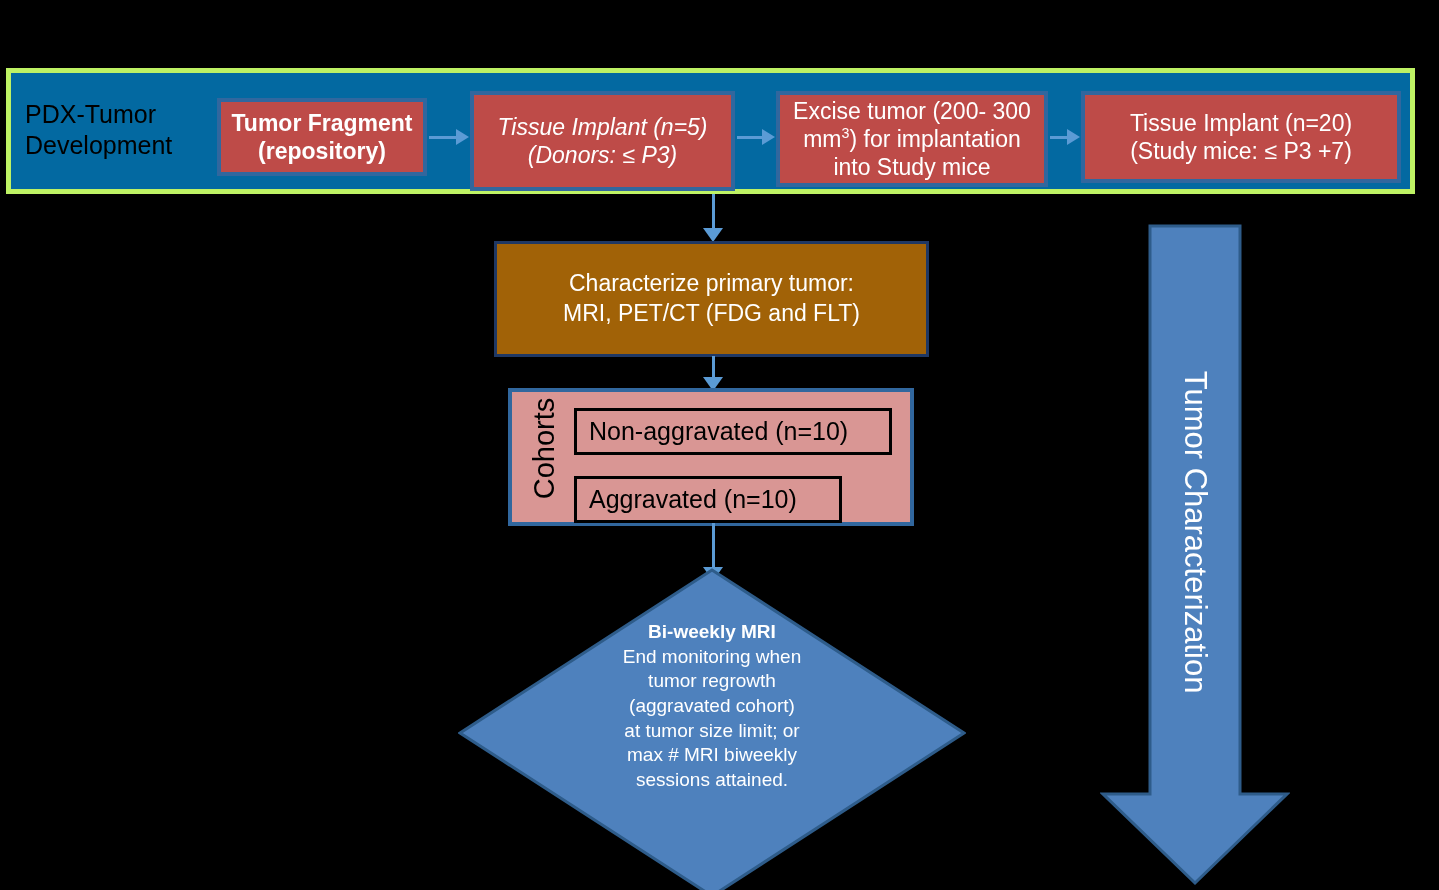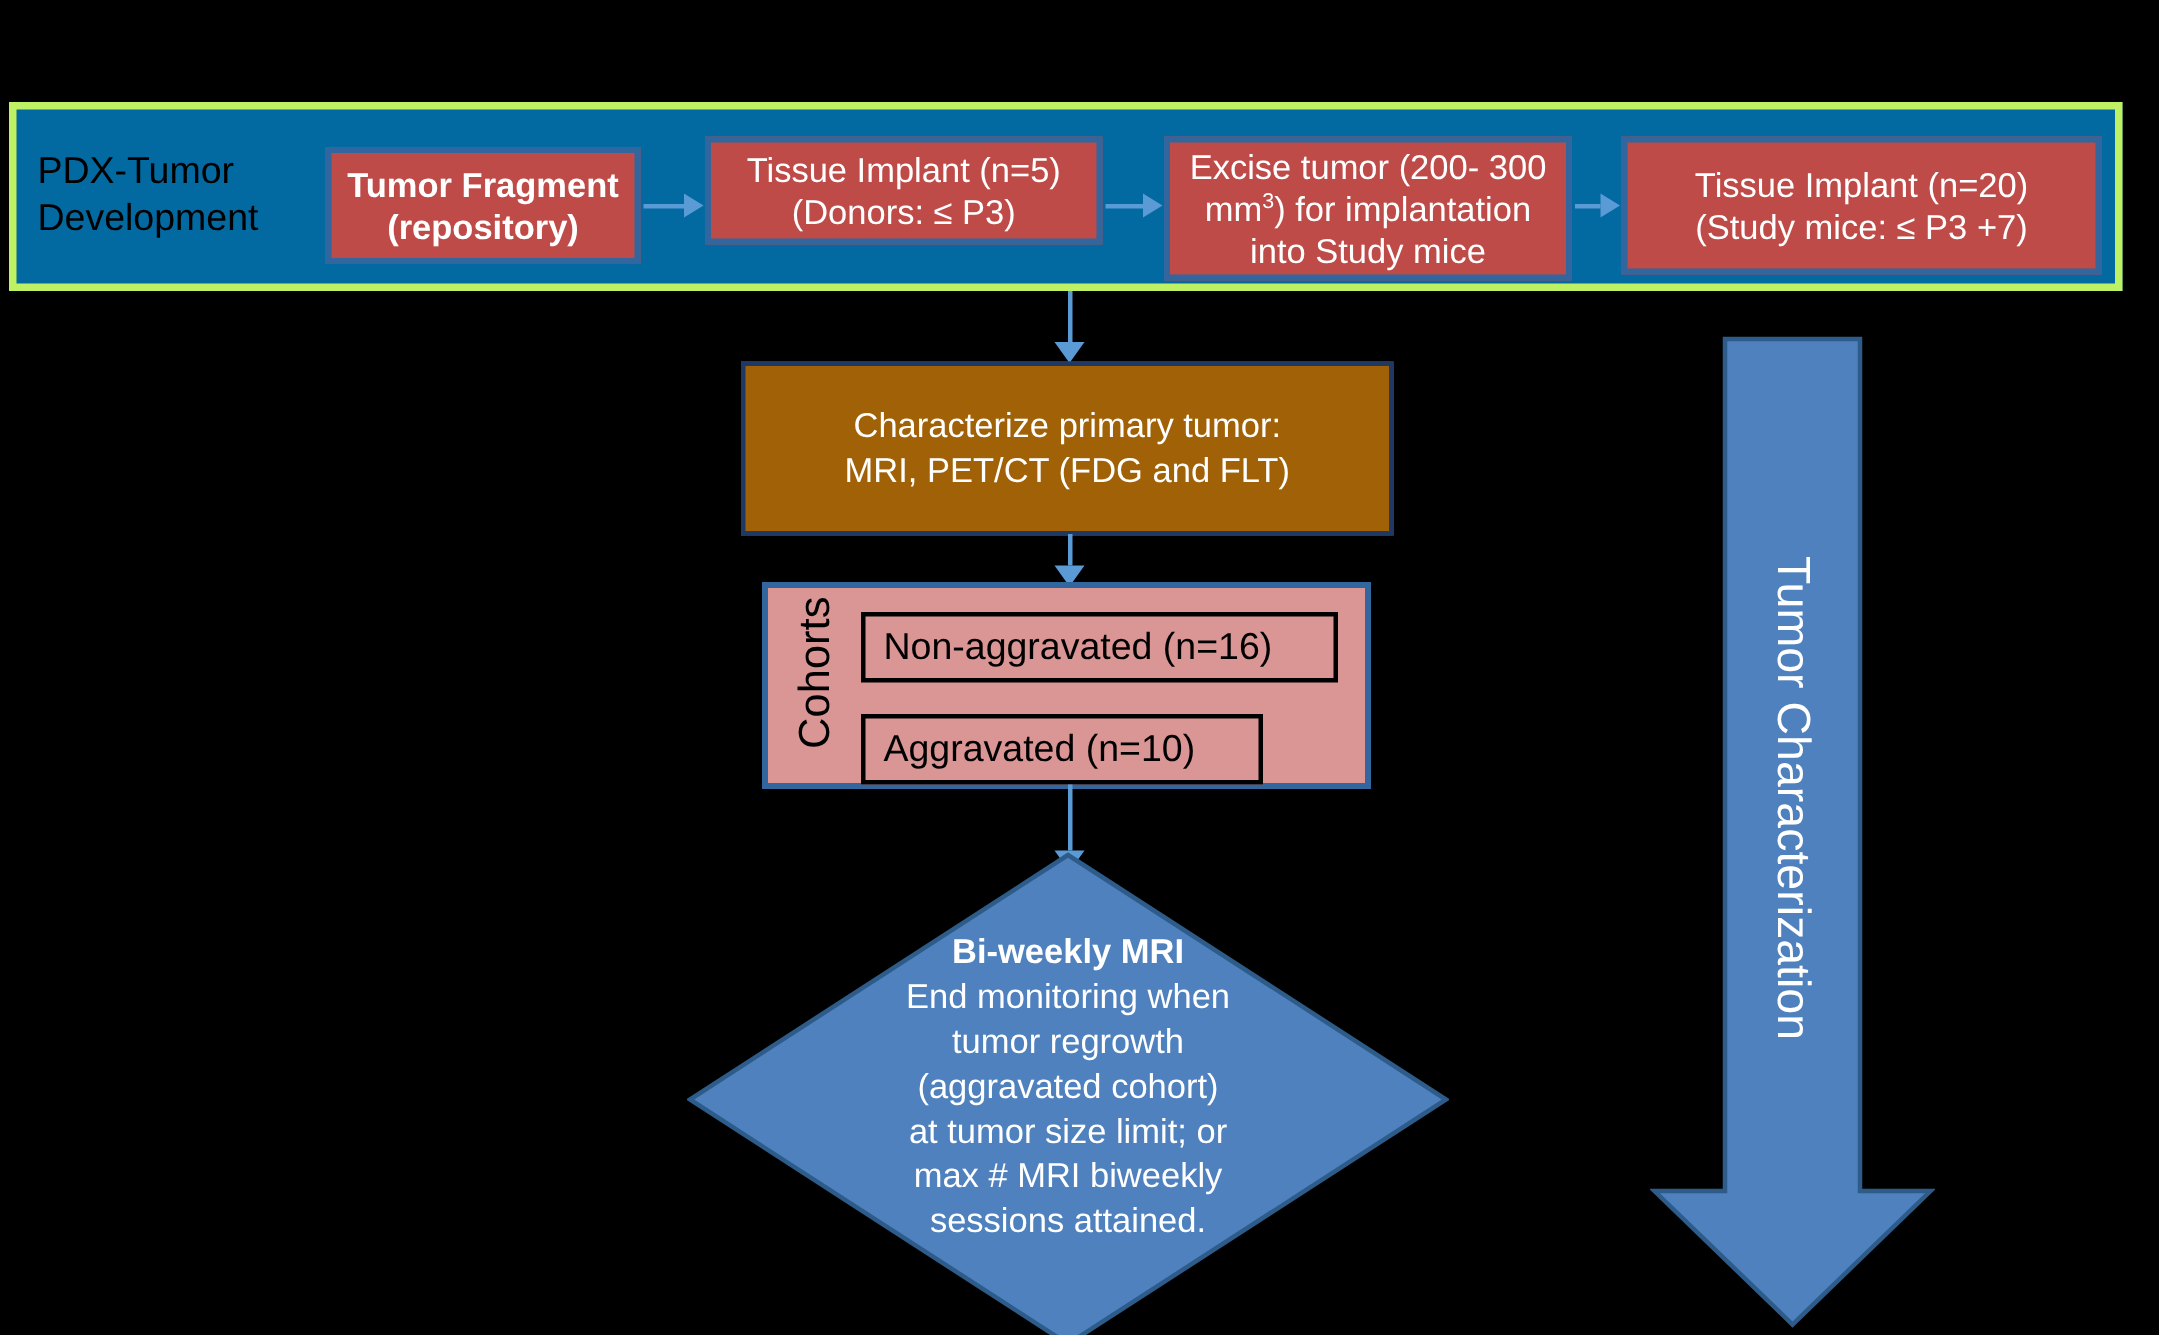--- a/index.html
+++ b/index.html
@@ -53,21 +53,21 @@
     color: #FFFFFF;
     display: flex;
     align-items: center;
     justify-content: center;
     text-align: center;
     font-size: 23px;
     line-height: 1.22;
     padding: 2px 6px;
   }
   .step1 { left: 206px; top: 25px; width: 210px; height: 78px; font-weight: bold; }
-  .step2 { left: 459px; top: 18px; width: 265px; height: 72px; }
+  .step2 { left: 459px; top: 18px; width: 265px; height: 100px; font-style: italic; }
   .step3 { left: 765px; top: 18px; width: 272px; height: 96px; }
   .step4 { left: 1070px; top: 18px; width: 320px; height: 92px; }
   .stepbox sup { font-size: 0.62em; vertical-align: super; }
 
   
   .h-arrow {
     position: absolute;
     height: 14px;
     display: flex;
     align-items: center;
@@ -175,21 +175,21 @@
     height: 330px;
   }
   .diamond-wrap svg { display: block; }
   .diamond-text {
     position: absolute;
     left: 0;
     top: 52px;
     width: 508px;
     text-align: center;
     color: #FFFFFF;
-    font-size: 23px;
+    font-size: 19px;
     line-height: 1.30;
     pointer-events: none;
   }
   .diamond-text .bold { font-weight: bold; }
 
   
   .big-arrow {
     position: absolute;
     left: 1100px;
     top: 224px;
@@ -275,21 +275,21 @@
   </div>
 
   <div class="v-arrow va2">
     <span class="vline"></span>
     <span class="vhead"></span>
   </div>
 
   <div class="cohorts-box">
     <div class="cohorts-label">Cohorts</div>
     <div class="cohort-item c1">
-      <span>Non-aggravated (n=16)</span>
+      <span>Non-aggravated (n=10)</span>
     </div>
     <div class="cohort-item c2">
       <span>Aggravated (n=10)</span>
     </div>
   </div>
 
   <div class="v-arrow va3">
     <span class="vline"></span>
     <span class="vhead"></span>
   </div>

